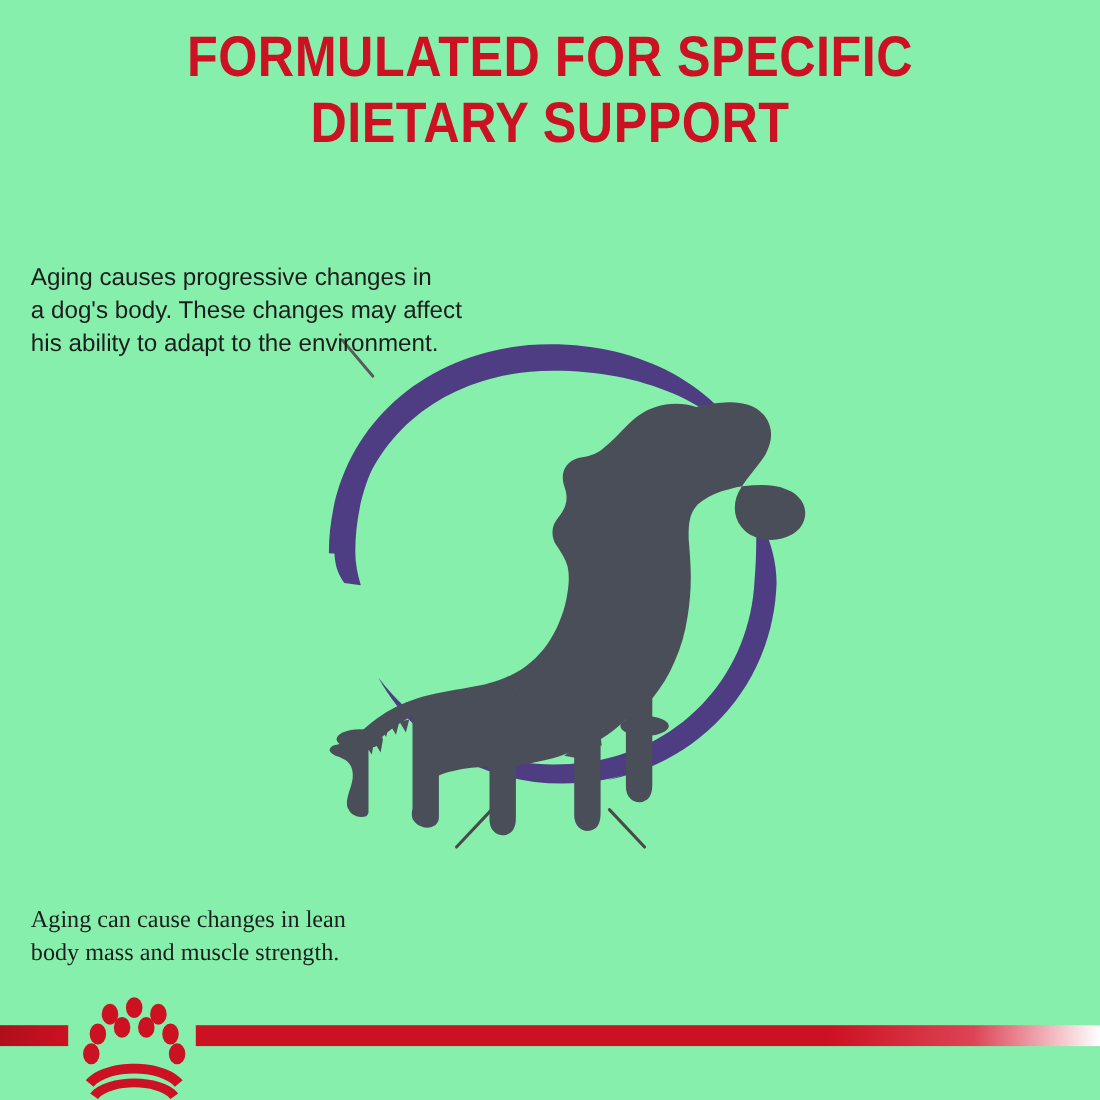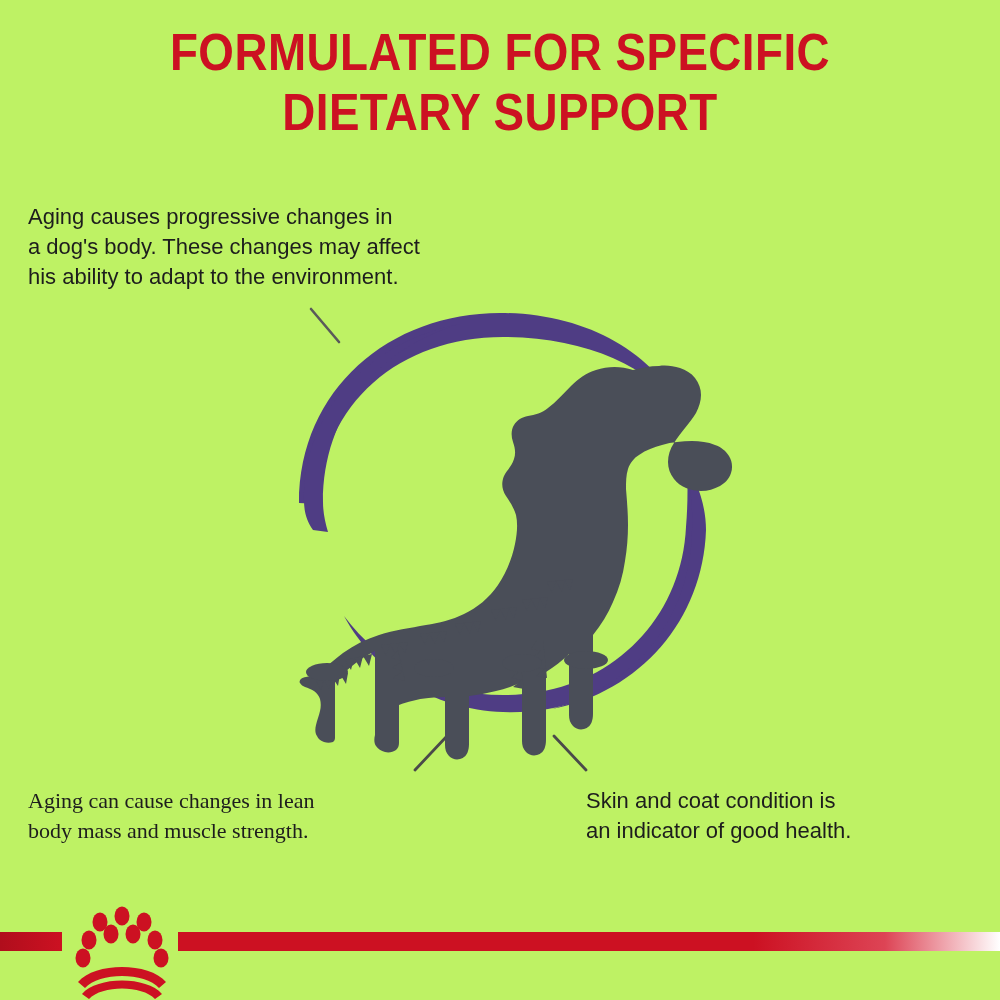--- a/index.html
+++ b/index.html
@@ -5,21 +5,21 @@
   * { margin:0; padding:0; box-sizing:border-box; }
   html, body {
     width:1000px; height:1000px;
     background:#ffffff;
     font-family:"Liberation Sans", sans-serif;
     overflow:hidden;
   }
   #page {
     position:relative;
     width:1000px; height:1000px;
-    background:#bef264;
+    background:#86efac;
   }
 
   
   .headline {
     position:absolute;
     left:0; top:22px;
     width:1000px;
     text-align:center;
     color:#CC1122;
     font-weight:bold;
@@ -32,20 +32,21 @@
   }
 
   
   .callout {
     position:absolute;
     color:#1d1d1d;
     font-size:22px;
     line-height:30px;
     white-space:pre-line;
     font-weight:400;
+    margin-top:35px;
   }
   #callout-top-left  { left:28px;  top:202px; width:520px; }
   #callout-bot-left  { left:28px;  top:786px; width:440px;font-family:Liberation Serif, serif; }
   #callout-bot-right { left:586px; top:786px; width:400px; }
 
   
   .art {
     position:absolute;
     left:0; top:0;
     width:1000px; height:1000px;
@@ -341,22 +342,20 @@
     </g>
   </svg>
 
   <div class="callout" id="callout-top-left">Aging causes progressive changes in
 a dog's body. These changes may affect
 his ability to adapt to the environment.</div>
 
   <div class="callout" id="callout-bot-left">Aging can cause changes in lean
 body mass and muscle strength.</div>
 
-  <div class="callout" id="callout-bot-right">Skin and coat condition is
-an indicator of good health.</div>
 
   <div id="footer">
     <svg width="1000" height="100" viewBox="0 0 1000 100">
       <defs>
         <linearGradient id="barfade" x1="0" y1="0" x2="1" y2="0">
           <stop offset="0" stop-color="#CC1122"></stop>
           <stop offset="0.70" stop-color="#CC1122"></stop>
           <stop offset="0.86" stop-color="#DD4455"></stop>
           <stop offset="1" stop-color="#FFFFFF"></stop>
         </linearGradient>

